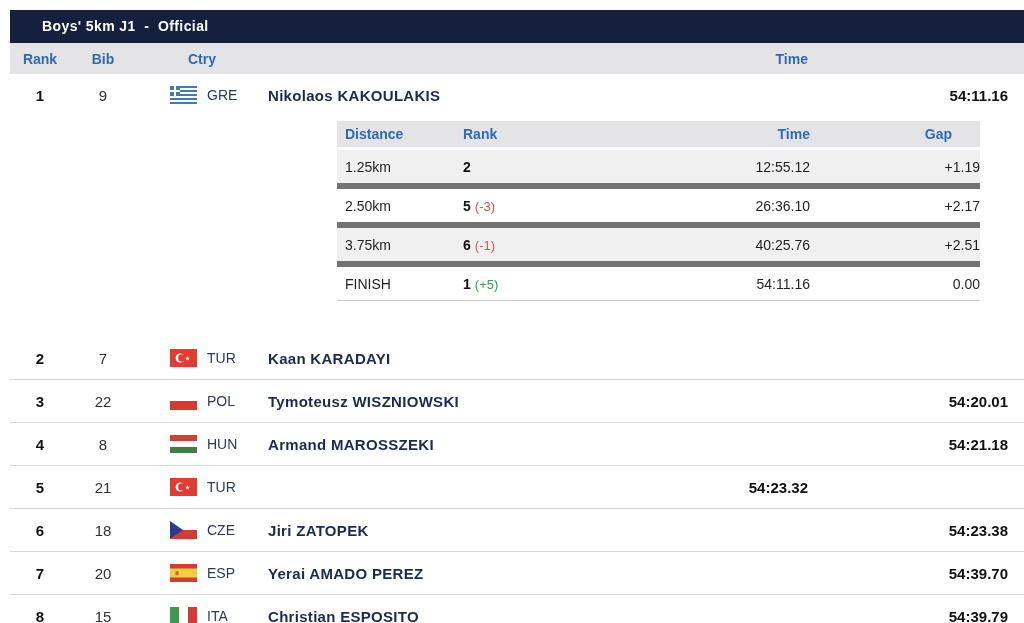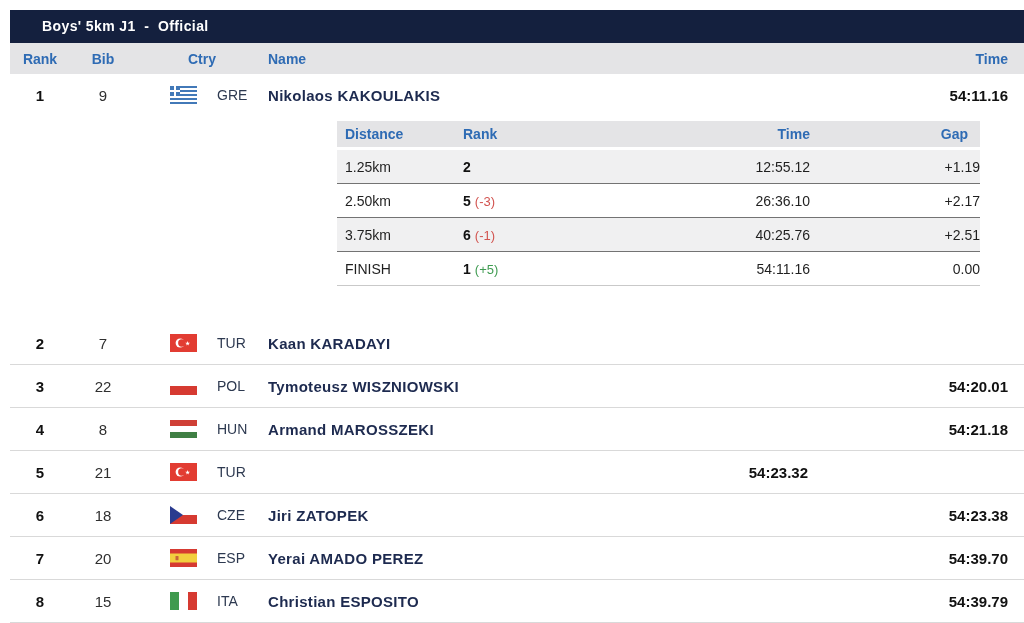--- a/index.html
+++ b/index.html
@@ -27,31 +27,31 @@
   .h-time{text-align:right;padding-right:16px}
 
   .row-block{border-bottom:1px solid var(--line);}
   .row-block.expanded{border-bottom:none;}
   .main-row{height:42px;font-size:15px;cursor:pointer;}
   .cell.rank{text-align:center;font-weight:700;color:#111;}
   .cell.bib{text-align:center;color:#2f2f2f;}
   .cell.ctry{display:flex;align-items:center;padding-left:34px;box-sizing:border-box;}
   .flag{width:27px;height:18px;display:inline-block;line-height:0;flex:0 0 27px;}
   .flag svg{display:block;width:27px;height:18px;}
-  .code{font-size:14px;color:#2d3950;margin-left:20px;}
+  .code{font-size:14px;color:#2d3950;margin-left:10px;}
   .cell.name{font-weight:700;color:var(--name-navy);letter-spacing:.3px;}
   .cell.time{text-align:right;padding-right:16px;font-weight:700;color:#111;}
 
   .splits{margin:5px 0 36px 327px;width:643px;border-bottom:1px solid #c9c9c9;}
   .grid-split{display:grid;grid-template-columns:118px 120px 1fr 170px;align-items:center;}
   .s-header{height:26px;background:var(--header-gray);color:var(--blue);font-weight:700;font-size:14px;margin-bottom:3px;}
   .s-h-dist,.s-h-rank{padding-left:8px}
   .s-h-time{text-align:right}
-  .s-h-gap{text-align:right;padding-right:12px}
-  .s-row{height:33px;font-size:14px;color:#1f1f1f;border-bottom:1px solid #737373;background:#fff;}
+  .s-h-gap{text-align:right;padding-right:28px}
+  .s-row{height:33px;font-size:14px;color:#1f1f1f;border-bottom:6px solid #737373;background:#fff;}
   .s-row:nth-child(odd){background:var(--alt-gray);}
   .s-row:last-child{border-bottom:none;}
   .s-dist,.s-rank{padding-left:8px}
   .s-rank-num{font-weight:700;color:#111;}
   .s-delta{margin-left:4px;font-size:13px;}
   .s-delta.neg{color:var(--red);}
   .s-delta.pos{color:var(--green);}
   .s-time{text-align:right}
   .s-gap{text-align:right;padding-right:0}
 </style>
@@ -60,21 +60,20 @@
 
 <div class="panel">
   <div class="title-bar">
     <span>Boys' 5km J1 &nbsp;-&nbsp; Official</span>
   </div>
 
   <div class="cols-header grid-main">
     <div class="h-rank">Rank</div>
     <div class="h-bib">Bib</div>
     <div class="h-ctry">Ctry</div>
-    <div class="h-name">Name</div>
     <div class="h-time">Time</div>
   </div>
 
   <div id="rows">
   <div class="row-block expanded">
     <div class="main-row grid-main">
       <div class="cell rank">1</div>
       <div class="cell bib">9</div>
       <div class="cell ctry">
         <span class="flag">

